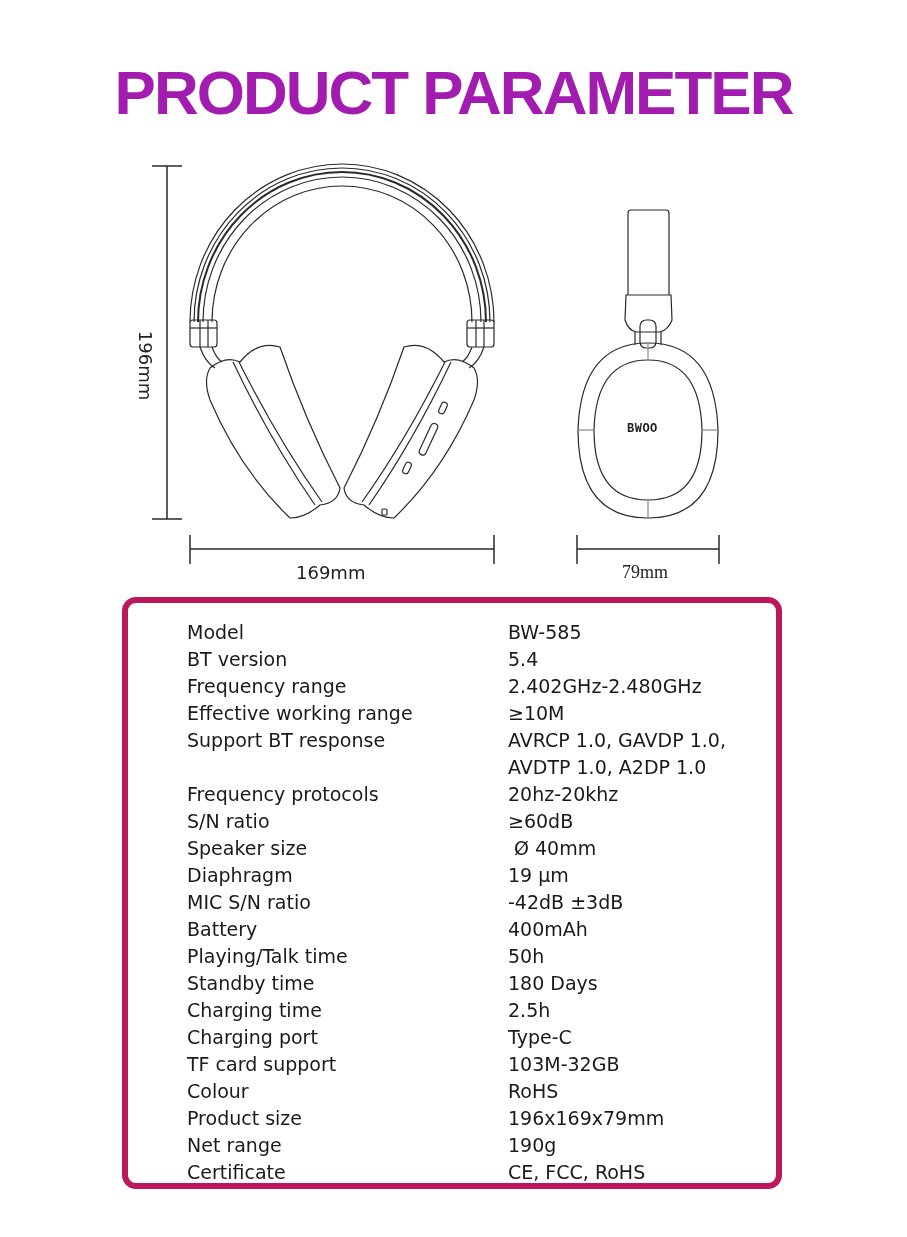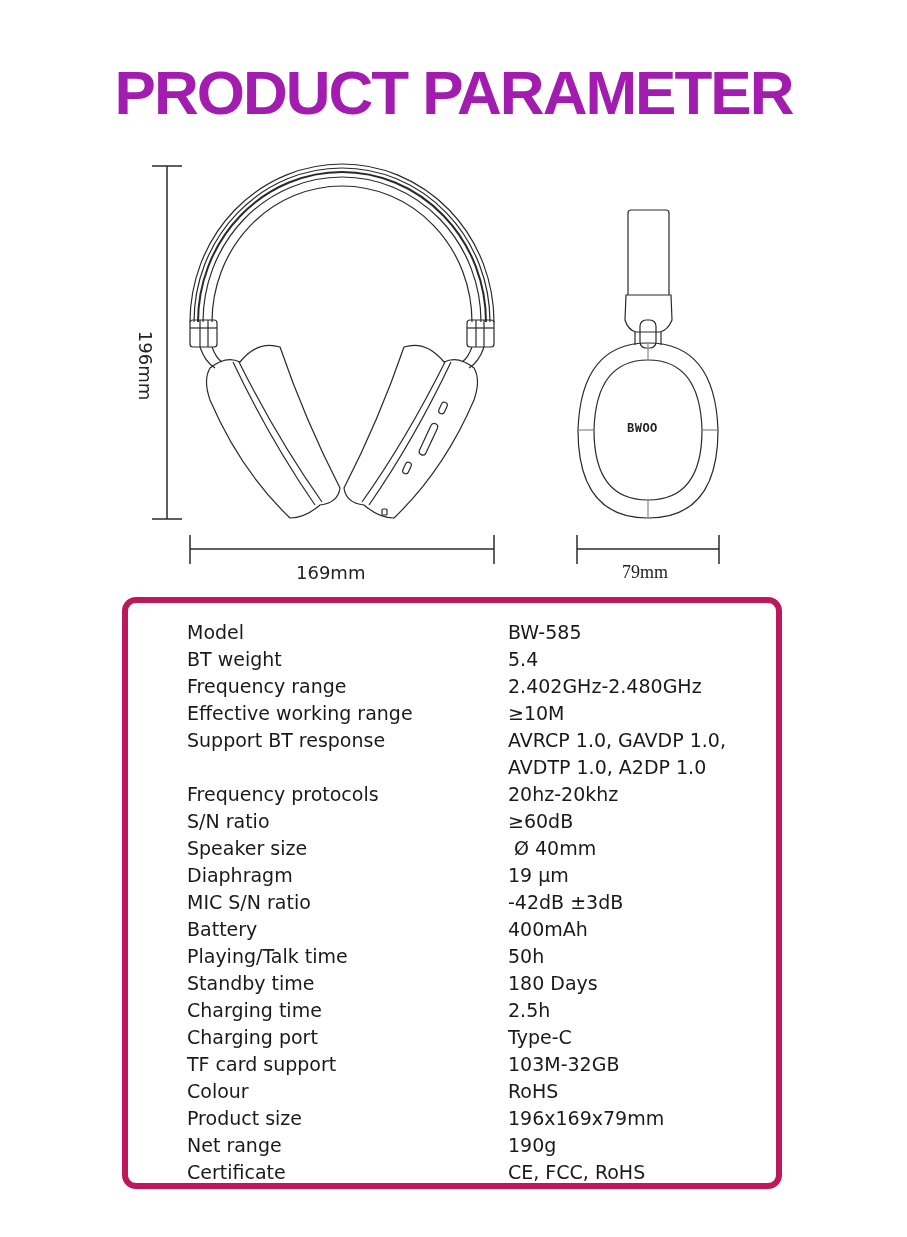--- a/index.html
+++ b/index.html
@@ -102,21 +102,21 @@
 <div class="dim-label dim-vertical" style="left:100px; top:355px;">196mm</div>
 <div class="dim-label" style="left:296px; top:562px;">169mm</div>
 <div class="dim-label" style="left:622px; top:562px;font-family:Liberation Serif, serif;">79mm</div>
 
 <div class="spec-box">
   <div class="spec-row" style="top:16px">
     <span class="spec-label">Model</span>
     <span class="spec-value">BW-585</span>
   </div>
   <div class="spec-row" style="top:43px">
-    <span class="spec-label">BT weight</span>
+    <span class="spec-label">BT version</span>
     <span class="spec-value">5.4</span>
   </div>
   <div class="spec-row" style="top:70px">
     <span class="spec-label">Frequency range</span>
     <span class="spec-value">2.402GHz-2.480GHz</span>
   </div>
   <div class="spec-row" style="top:97px">
     <span class="spec-label">Effective working range</span>
     <span class="spec-value">≥10M</span>
   </div>

